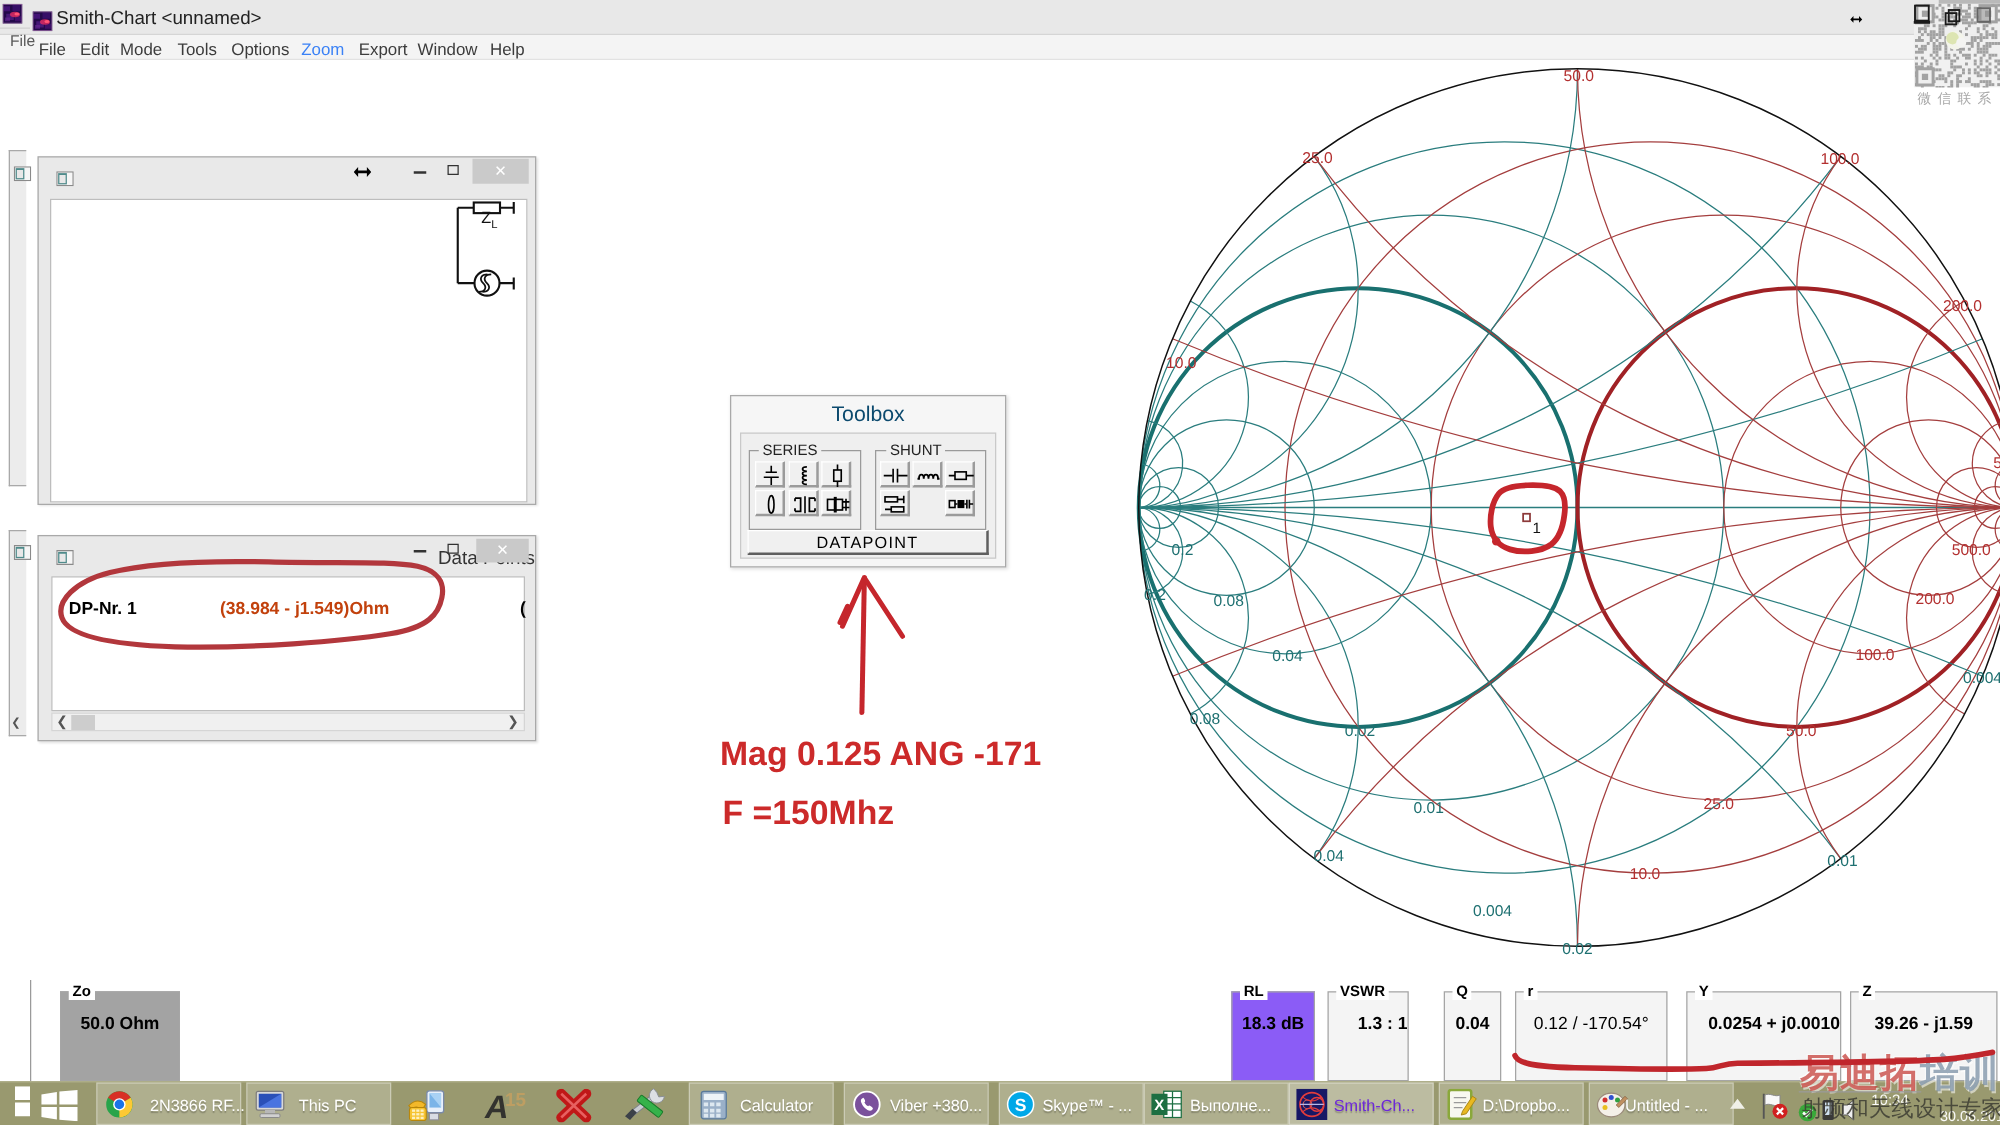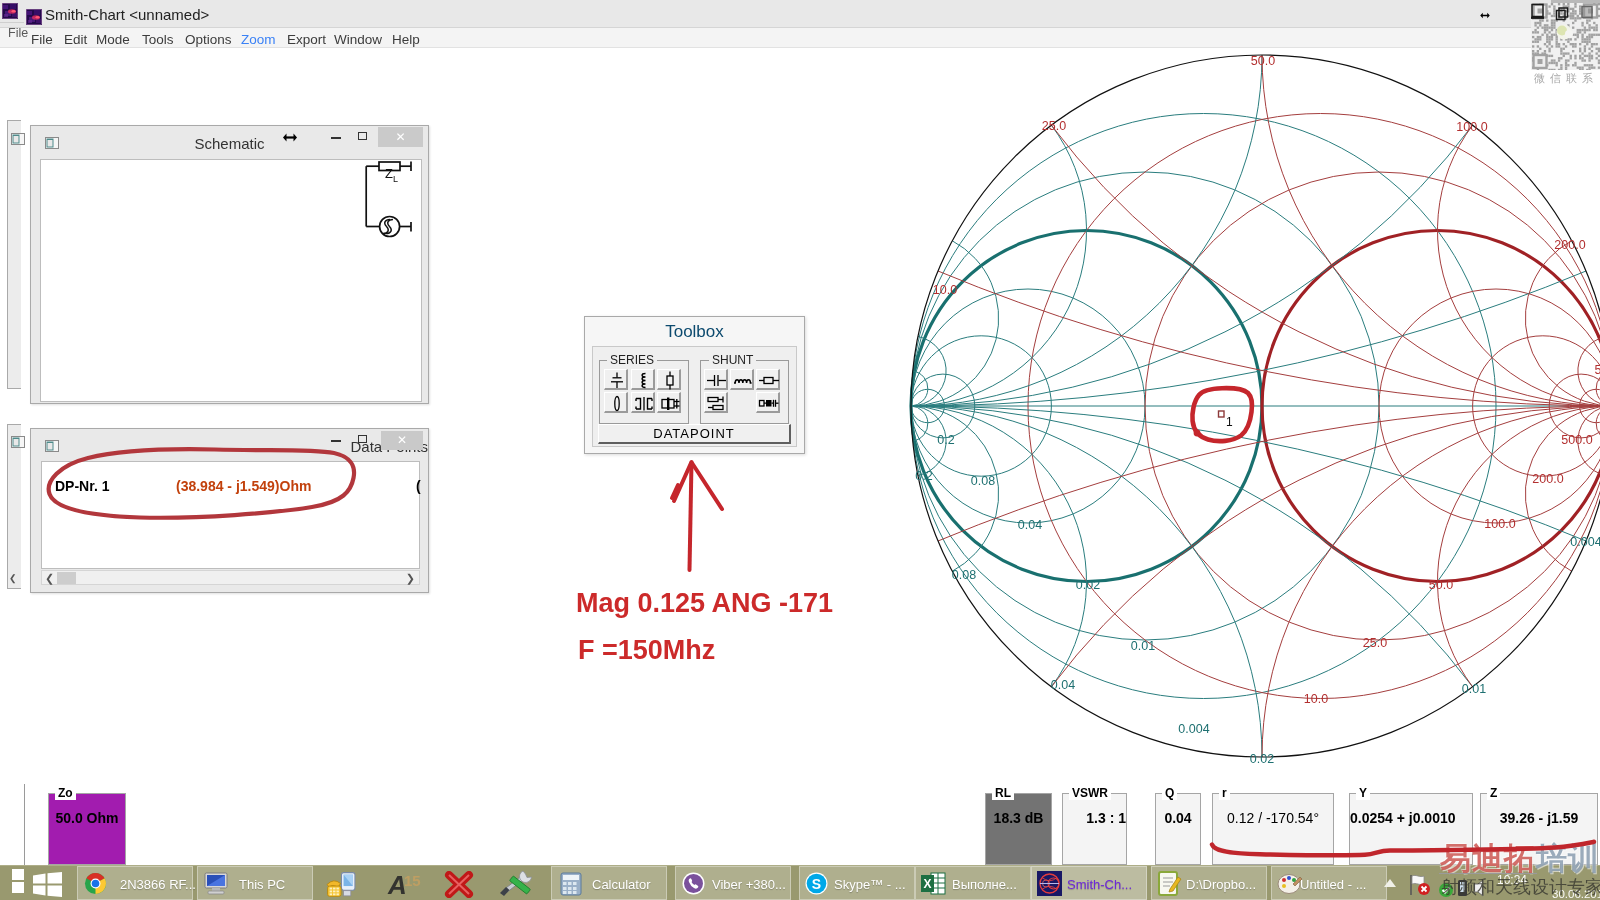--- a/index.html
+++ b/index.html
@@ -511,21 +511,20 @@
   </svg>
 <div style="position:absolute;left:7px;top:424px;width:14px;height:165px;background:#ececec;border:1px solid #a9a9a9;border-right:none"></div>
 <svg style="position:absolute;left:11px;top:436px" width="14" height="12" viewBox="0 0 14 12">
     <rect x="0.5" y="0.5" width="13" height="11" fill="#f6f6f6" stroke="#8a8a8a"></rect>
     <rect x="1.5" y="1.5" width="7" height="9" fill="#4f8b8b"></rect>
     <rect x="2.5" y="3" width="5" height="6.5" fill="#e8e8e8"></rect>
   </svg>
 <div style="position:absolute;left:9px;top:573px;font-size:9px;color:#555">❮</div>
 <div style="position:absolute;left:30px;top:125px;width:399px;height:279px;background:#e9e9e9;border:1px solid #a9a9a9;box-shadow:1px 1px 2px rgba(0,0,0,0.12)">
 <div style="position:absolute;left:9px;top:33px;width:382px;height:243px;background:#fff;border:1px solid #bdbdbd"></div>
-<div style="position:absolute;left:0;top:9px;width:100%;text-align:center;font-size:15px;color:#333">Schematic</div>
 <svg style="position:absolute;left:14px;top:11px" width="14" height="12" viewBox="0 0 14 12">
       <rect x="0.5" y="0.5" width="13" height="11" fill="#f6f6f6" stroke="#8a8a8a"></rect>
       <rect x="1.5" y="1.5" width="7" height="9" fill="#4f8b8b"></rect>
       <rect x="2.5" y="3" width="5" height="6.5" fill="#e8e8e8"></rect>
     </svg>
 <svg style="position:absolute;left:252px;top:6px" width="14" height="11" viewBox="0 0 14 11">
       <line x1="2.5" y1="5.5" x2="11.5" y2="5.5" stroke="#000" stroke-width="2.2"></line>
       <path d="M3.5,1.5 L0,5.5 L3.5,9.5 Z M10.5,1.5 L14,5.5 L10.5,9.5 Z" fill="#000"></path>
     </svg>
 <div style="position:absolute;left:300px;top:11px;width:10px;height:2px;background:#333"></div>
@@ -665,43 +664,43 @@
 <svg style="position:absolute;left:620px;top:450px;pointer-events:none" width="180" height="130" viewBox="0 0 180 130">
     <g fill="none" stroke="#c5262c" stroke-width="4" stroke-linecap="round">
       <path d="M71.5,12 L69.5,120"></path>
       <path d="M71,13 L54,51"></path>
       <path d="M58,35 L52,48"></path>
       <path d="M72,13 L102,59"></path>
     </g>
   </svg>
 <div style="position:absolute;left:576px;top:588px;font-size:27px;font-weight:bold;color:#cc2a2a;font-family:'Liberation Sans',sans-serif">Mag 0.125 ANG -171</div>
 <div style="position:absolute;left:578px;top:635px;font-size:27px;font-weight:bold;color:#cc2a2a;font-family:'Liberation Sans',sans-serif">F =150Mhz</div>
-<div style="position:absolute;left:48px;top:793px;width:78px;height:72px;border:1px solid #a5a5a5;background:#a21caf">
+<div style="position:absolute;left:48px;top:793px;width:96px;height:72px;border:1px solid #a5a5a5;background:#a3a3a3">
     <div style="position:absolute;left:6px;top:-8px;background:#fff;padding:0 3px;font-size:12px;font-weight:bold;color:#000">Zo</div>
     <div style="position:absolute;left:0;top:16px;width:100%;text-align:center;font-size:14px;font-weight:bold;color:#000">50.0 Ohm</div>
   </div>
-<div style="position:absolute;left:985px;top:793px;width:67px;height:72px;border:1px solid #a5a5a5;background:#737373">
+<div style="position:absolute;left:985px;top:793px;width:67px;height:72px;border:1px solid #a5a5a5;background:#8b5cf6">
     <div style="position:absolute;left:6px;top:-8px;background:#fff;padding:0 3px;font-size:12px;font-weight:bold;color:#000">RL</div>
     <div style="position:absolute;left:0;top:16px;width:100%;text-align:center;font-size:14px;font-weight:bold;color:#000">18.3 dB</div>
   </div>
 <div style="position:absolute;left:1062px;top:793px;width:65px;height:72px;border:1px solid #a5a5a5;background:#f4f4f4">
     <div style="position:absolute;left:6px;top:-8px;background:#fff;padding:0 3px;font-size:12px;font-weight:bold;color:#000">VSWR</div>
     <div style="position:absolute;left:0;top:16px;width:100%;text-align:right;font-size:14px;font-weight:bold;color:#000">1.3 : 1</div>
   </div>
 <div style="position:absolute;left:1155px;top:793px;width:46px;height:72px;border:1px solid #a5a5a5;background:#f4f4f4">
     <div style="position:absolute;left:6px;top:-8px;background:#fff;padding:0 3px;font-size:12px;font-weight:bold;color:#000">Q</div>
     <div style="position:absolute;left:0;top:16px;width:100%;text-align:center;font-size:14px;font-weight:bold;color:#000">0.04</div>
   </div>
 <div style="position:absolute;left:1212px;top:793px;width:122px;height:72px;border:1px solid #a5a5a5;background:#f4f4f4">
     <div style="position:absolute;left:6px;top:-8px;background:#fff;padding:0 3px;font-size:12px;font-weight:bold;color:#000">r</div>
     <div style="position:absolute;left:0;top:16px;width:100%;text-align:center;font-size:14px;font-weight:normal;color:#000">0.12 / -170.54°</div>
   </div>
 <div style="position:absolute;left:1349px;top:793px;width:124px;height:72px;border:1px solid #a5a5a5;background:#f4f4f4">
     <div style="position:absolute;left:6px;top:-8px;background:#fff;padding:0 3px;font-size:12px;font-weight:bold;color:#000">Y</div>
-    <div style="position:absolute;left:0;top:16px;width:100%;text-align:left;font-size:14px;font-weight:bold;color:#000">0.0254 + j0.0010</div>
+    <div style="position:absolute;left:0;top:16px;width:100%;text-align:right;font-size:14px;font-weight:bold;color:#000">0.0254 + j0.0010</div>
   </div>
 <div style="position:absolute;left:1480px;top:793px;width:118px;height:72px;border:1px solid #a5a5a5;background:#f4f4f4">
     <div style="position:absolute;left:6px;top:-8px;background:#fff;padding:0 3px;font-size:12px;font-weight:bold;color:#000">Z</div>
     <div style="position:absolute;left:0;top:16px;width:100%;text-align:center;font-size:14px;font-weight:bold;color:#000">39.26 - j1.59</div>
   </div>
 <div style="position:absolute;left:24px;top:784px;width:1px;height:81px;background:#9a9a9a"></div>
 <div style="position:absolute;left:0;top:865px;width:1600px;height:35px;background:#99996f;border-top:1px solid #aeae88"></div>
 <svg style="position:absolute;left:10px;top:869px" width="18" height="26" viewBox="0 0 18 26">
     <rect x="2" y="0" width="12" height="11" fill="#fff"></rect>
     <rect x="2" y="13" width="12" height="11" fill="#fff"></rect>

